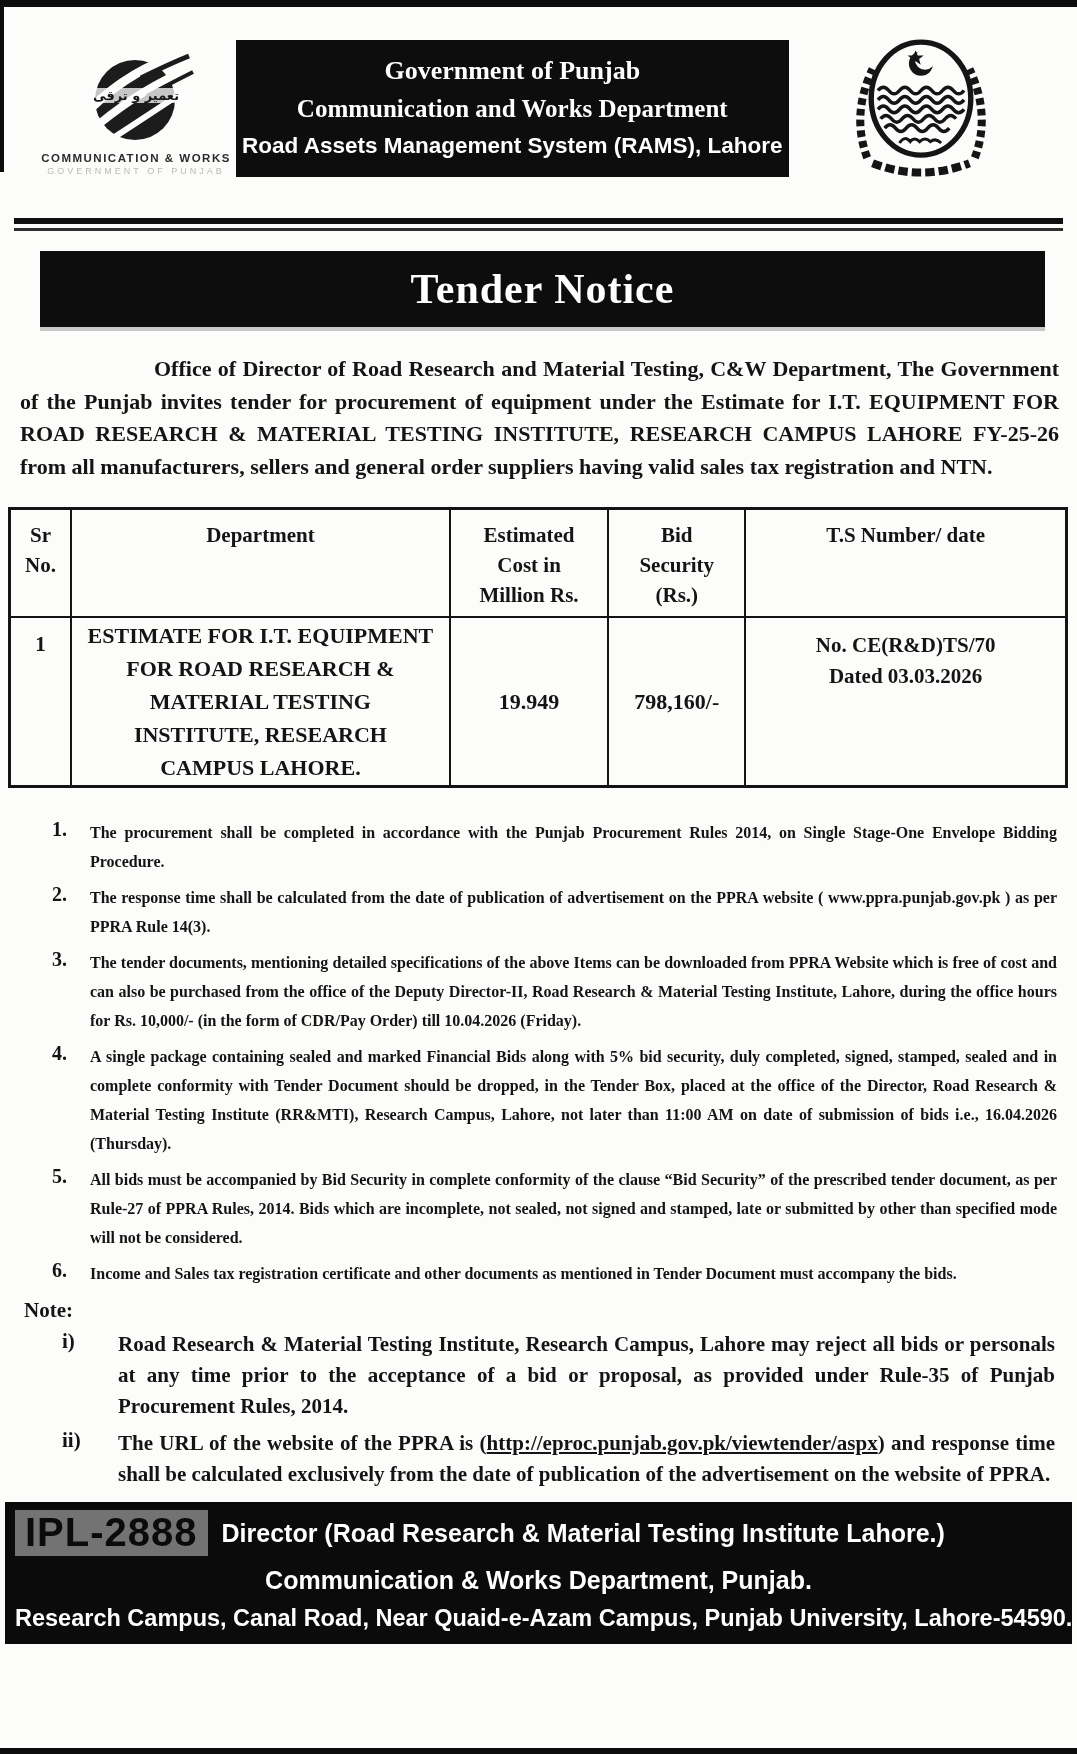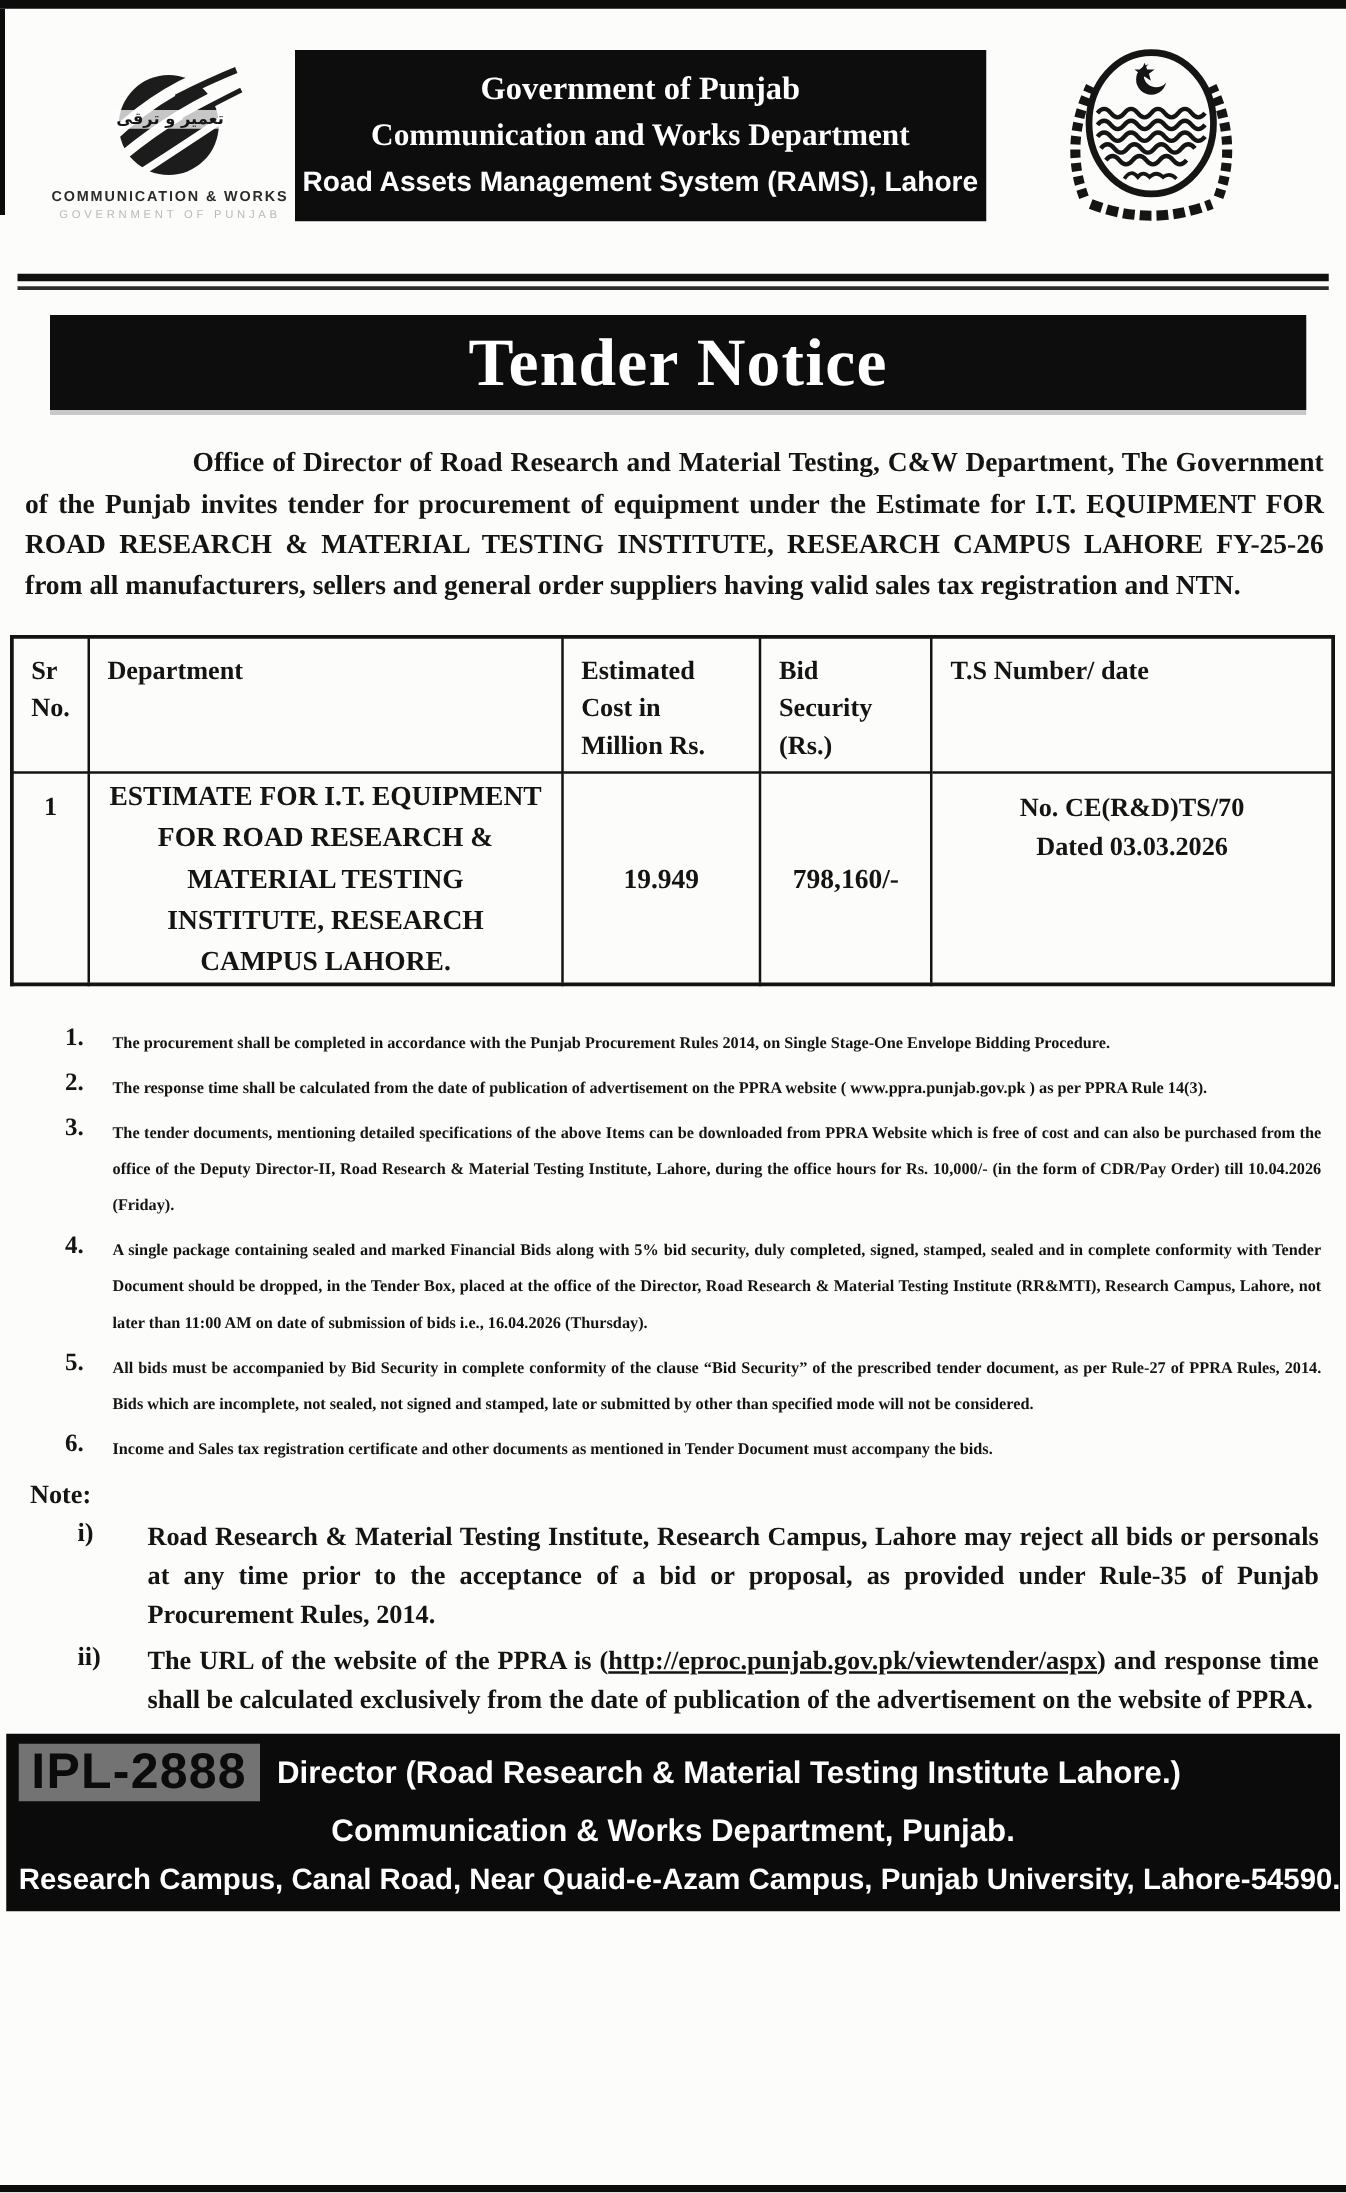--- a/index.html
+++ b/index.html
@@ -33,42 +33,42 @@
   .tb2{font-size:25px;font-weight:bold;margin-top:9px;}
   .tb3{font-family:"Liberation Sans","DejaVu Sans",sans-serif;font-size:22.5px;
     font-weight:bold;margin-top:10px;white-space:nowrap;}
   .emblem-wrap{flex:1;text-align:center;padding-top:4px;}
 
   
   .double-rule{margin:32px 14px 0 14px;height:4px;border-top:6px solid #101010;border-bottom:3px solid #2e2e2e;}
   .banner{margin:20px 32px 0 40px;height:76px;background:#0d0d0d;color:#fff;
     display:flex;align-items:center;justify-content:center;
     box-shadow:0 4px 0 #c8c8c8;}
-  .banner span{font-size:54px;font-weight:bold;letter-spacing:1px;}
+  .banner span{font-size:42px;font-weight:bold;letter-spacing:1px;}
 
   
   .intro{margin:26px 18px 0 20px;font-size:22px;font-weight:bold;line-height:32.5px;
     text-align:justify;text-indent:134px;}
 
   
   table.tender{border-collapse:collapse;width:1060px;margin:24px 8px 0 8px;
     border:3px solid #141414;}
   table.tender th,table.tender td{border:2px solid #141414;font-weight:bold;}
   th.c-sr{width:5.5%;}th.c-desc{width:36%;}th.c-cost{width:15%;}th.c-bid{width:13%;}th.c-ts{width:30.5%;}
-  table.tender th{font-size:21px;vertical-align:top;padding:10px 14px 6px;line-height:30px;text-align:left;}
+  table.tender th{font-size:21px;vertical-align:top;padding:10px 14px 6px;line-height:30px;text-align:center;}
   td.v-sr{vertical-align:top;text-align:center;padding-top:14px;font-size:21px;}
   td.v-desc{text-align:center;font-size:22px;line-height:33px;padding:1px 14px;}
   td.v-cost,td.v-bid{text-align:center;vertical-align:middle;font-size:22px;}
   td.v-ts{vertical-align:top;text-align:center;font-size:21px;line-height:31px;padding-top:12px;}
 
   
   .conds{margin:30px 0 0 0;}
   .cond{display:flex;padding-left:52px;margin-bottom:7px;}
   .cond .num{flex:0 0 30px;font-size:20px;font-weight:bold;}
-  .cond .txt{flex:1;font-size:13px;font-weight:bold;line-height:29px;
+  .cond .txt{flex:1;font-size:16px;font-weight:bold;line-height:29px;
     text-align:justify;padding-right:20px;margin-left:8px;}
   .note-label{padding-left:24px;font-size:21px;font-weight:bold;margin:10px 0 6px;}
   .note-item{display:flex;padding-left:62px;margin-bottom:6px;}
   .note-item .num{flex:0 0 56px;font-size:21px;font-weight:bold;}
   .note-item .txt{flex:1;font-size:21px;font-weight:bold;line-height:31px;
     text-align:justify;padding-right:22px;}
   .url{text-decoration:underline;}
 
   
   .footer{margin:12px 5px 0 5px;background:#0b0b0b;color:#fff;

